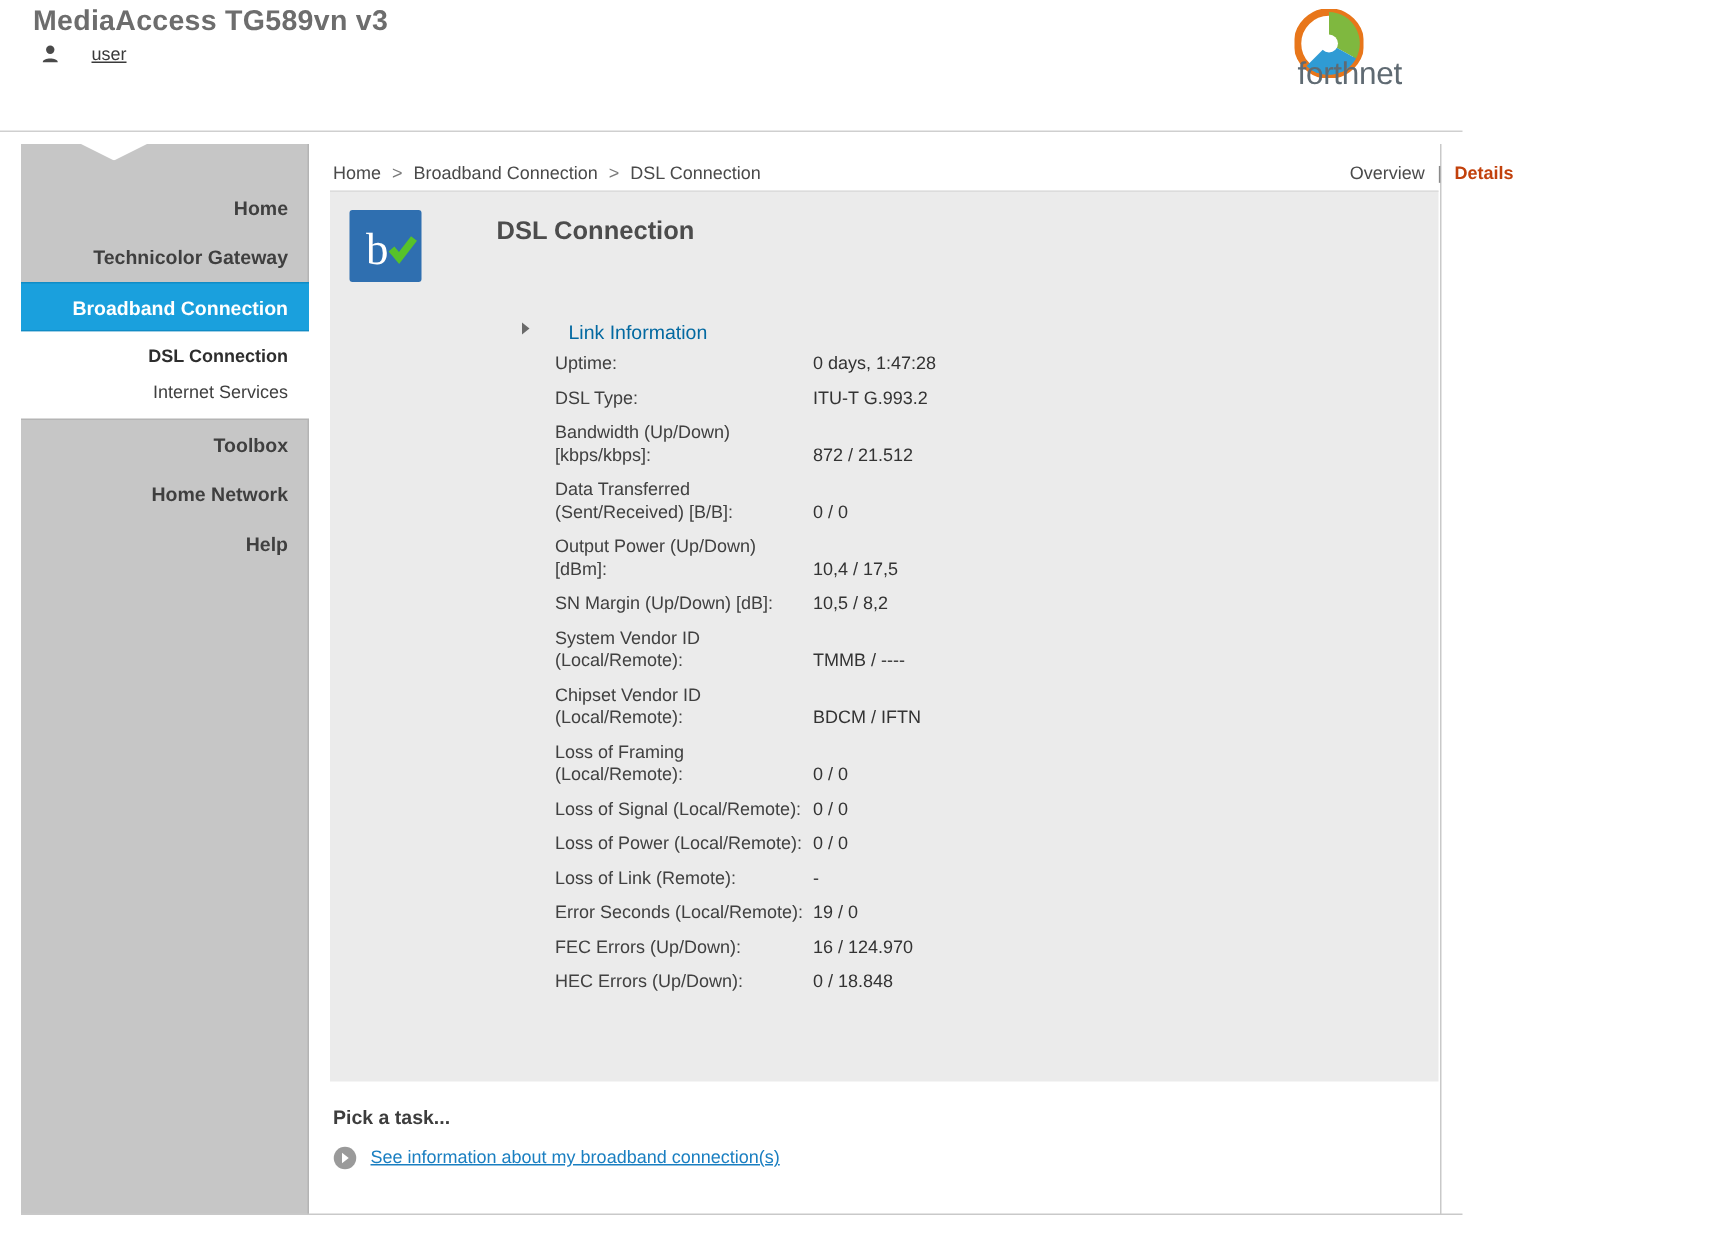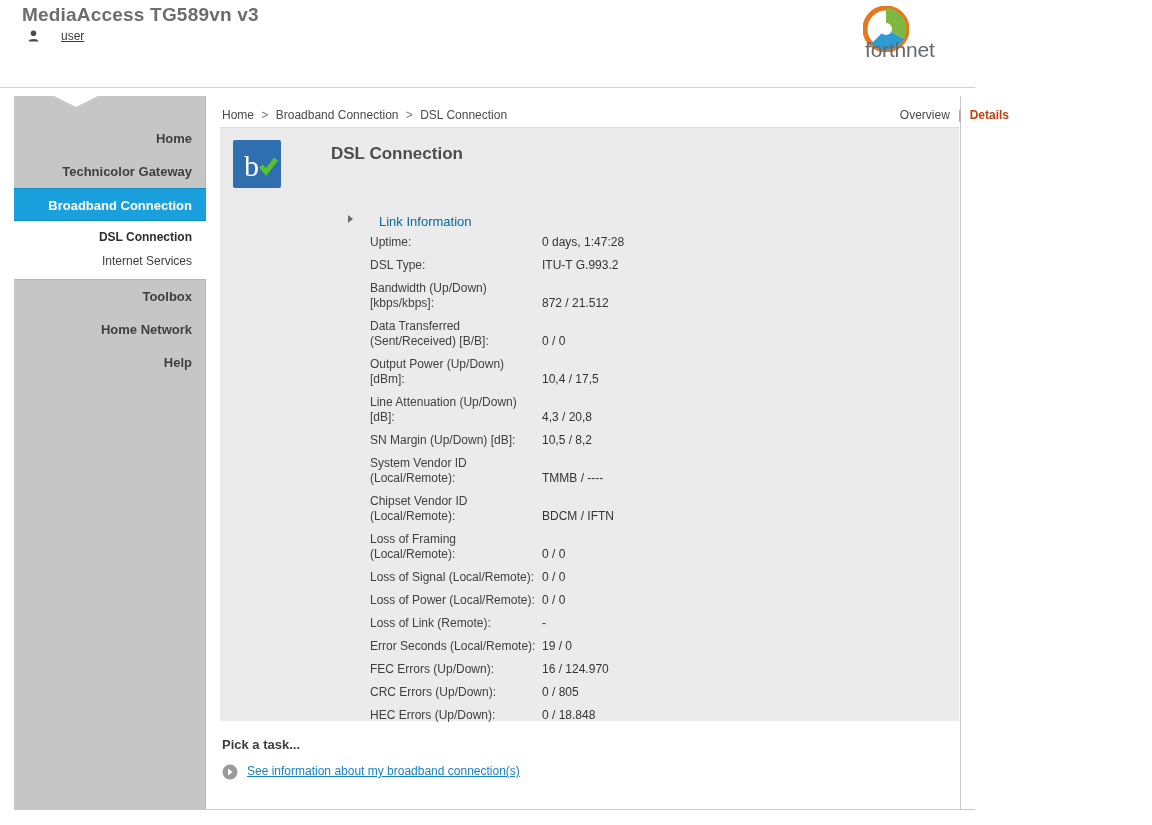--- a/index.html
+++ b/index.html
@@ -346,24 +346,20 @@
           </div>
           <div class="info-row">
             <div class="info-label">Data Transferred (Sent/Received) [B/B]:</div>
             <div class="info-value">0 / 0</div>
           </div>
           <div class="info-row">
             <div class="info-label">Output Power (Up/Down) [dBm]:</div>
             <div class="info-value">10,4 / 17,5</div>
           </div>
           <div class="info-row">
-            <div class="info-label">Line Attenuation (Up/Down) [dB]:</div>
-            <div class="info-value">4,3 / 20,8</div>
-          </div>
-          <div class="info-row">
             <div class="info-label">SN Margin (Up/Down) [dB]:</div>
             <div class="info-value">10,5 / 8,2</div>
           </div>
           <div class="info-row">
             <div class="info-label">System Vendor ID (Local/Remote):</div>
             <div class="info-value">TMMB / ----</div>
           </div>
           <div class="info-row">
             <div class="info-label">Chipset Vendor ID (Local/Remote):</div>
             <div class="info-value">BDCM / IFTN</div>
@@ -384,24 +380,20 @@
             <div class="info-label">Loss of Link (Remote):</div>
             <div class="info-value">-</div>
           </div>
           <div class="info-row">
             <div class="info-label">Error Seconds (Local/Remote):</div>
             <div class="info-value">19 / 0</div>
           </div>
           <div class="info-row">
             <div class="info-label">FEC Errors (Up/Down):</div>
             <div class="info-value">16 / 124.970</div>
-          </div>
-          <div class="info-row">
-            <div class="info-label">CRC Errors (Up/Down):</div>
-            <div class="info-value">0 / 805</div>
           </div>
           <div class="info-row">
             <div class="info-label">HEC Errors (Up/Down):</div>
             <div class="info-value">0 / 18.848</div>
           </div>
         </div>
       </div>
 
       <div class="task-block">
         <div class="task-title">Pick a task...</div>

